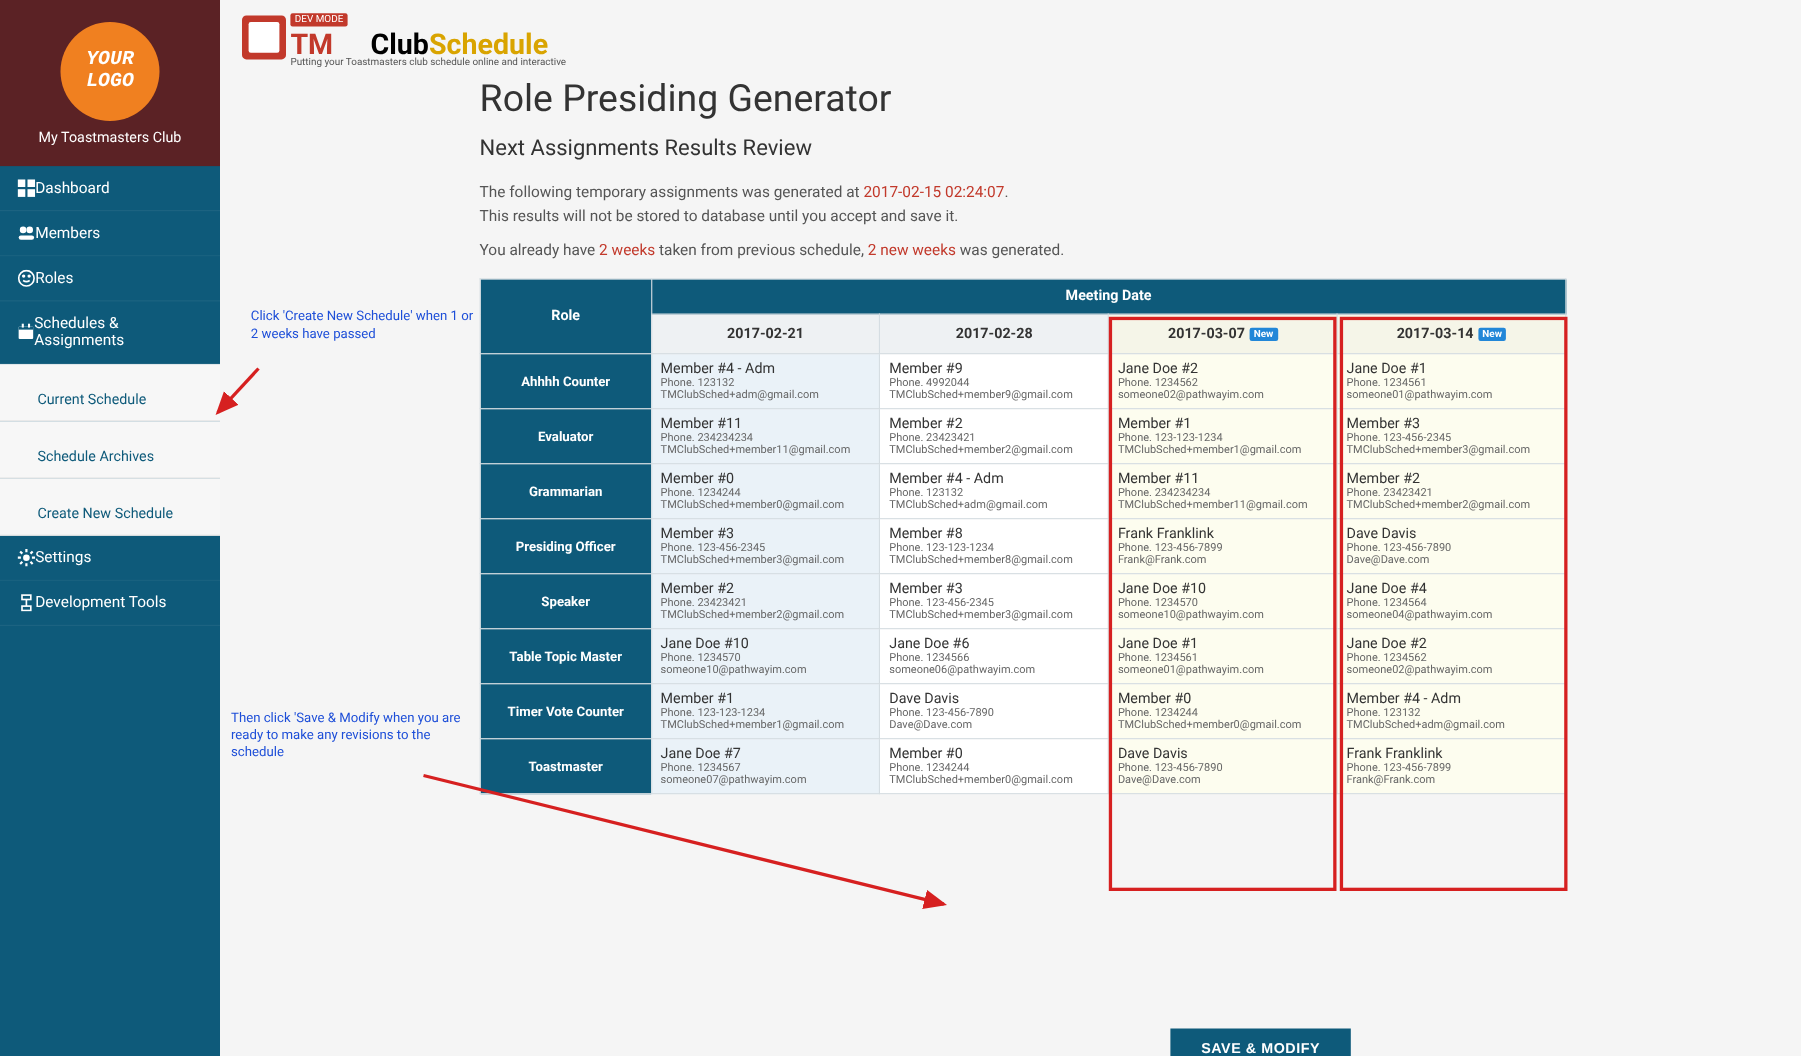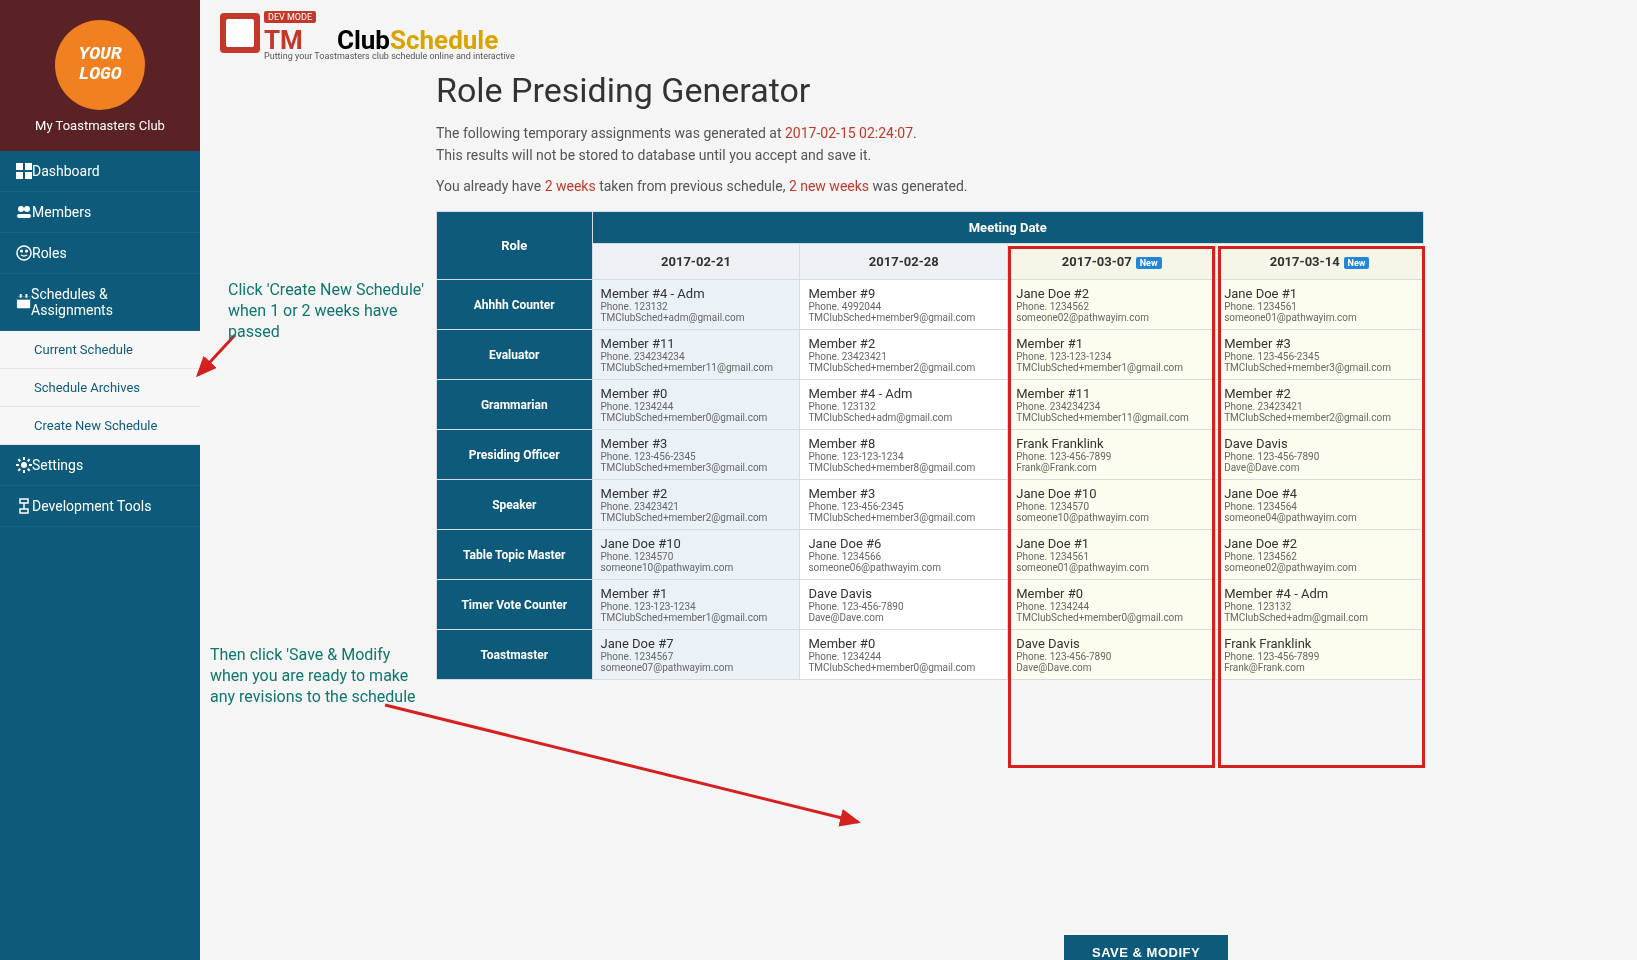--- a/index.html
+++ b/index.html
@@ -4,41 +4,41 @@
 <style>
 * { box-sizing: border-box; margin: 0; padding: 0; }
 body { font-family: -apple-system, BlinkMacSystemFont, "Segoe UI", Roboto, Arial, sans-serif; background: #f5f5f5; color: #333; width: 1637px; height: 960px; overflow: hidden; position: relative; }
 
 .sidebar { position: absolute; left: 0; top: 0; width: 200px; height: 100%; background: #0e5a7a; color: #fff; }
 .logo-area { background: #5b2225; padding: 20px 0 10px 0; text-align: center; }
 .logo-circle { width: 90px; height: 90px; border-radius: 50%; background: #f08020; margin: 0 auto 8px; display: flex; align-items: center; justify-content: center; font-weight: 700; color: #fff; font-size: 18px; line-height: 1.1; font-style: italic; font-family: Liberation Mono, monospace; }
 .club-name { font-size: 13px; color: #fff; padding-bottom: 8px; }
 .nav-item { padding: 12px 16px; font-size: 14px; display: flex; align-items: center; cursor: pointer; border-bottom: 1px solid rgba(255,255,255,0.06); }
 .nav-icon { width: 16px; height: 16px; display: inline-block; }
-.nav-sub { padding: 11px 16px 11px 34px; font-size: 13px; color: #c9dce5; background: #f7f7f7; color: #336; cursor: pointer; border-bottom: 1px solid #e5e5e5; }
+.nav-sub { padding: 25px 16px 11px 34px; font-size: 13px; color: #c9dce5; background: #f7f7f7; color: #336; cursor: pointer; border-bottom: 1px solid #e5e5e5; }
 .nav-sub { background: #f7f7f7; color: #0e5a7a; }
 
 .top-logo { position: absolute; left: 220px; top: 5px; }
 .tmlogo { display:flex; align-items:center; gap:4px; }
 .tmlogo-badge { width:40px; height:40px; background:#c2392b; border-radius:4px; position:relative; }
 .tmlogo-badge::before { content:""; position:absolute; inset:6px; background:#fff; border-radius:2px; }
 .tmlogo-text { font-weight:700; font-size:26px; }
 .tmlogo-text .tm { color:#c2392b; }
 .tmlogo-text .cl { color:#000000;padding-left:34px; }
 .tmlogo-text .sc { color:#d9a400;margin-top:32px; }
 .tmtag { font-size:9px; color:#555; margin-top:-4px; }
 .devmode { background:#c2392b; color:#fff; font-size:9px; padding:1px 4px; border-radius:2px; display:inline-block; margin-bottom:2px;}
 
 .main { position: absolute; left: 200px; top: 0; right: 0; bottom: 0; padding: 70px 0 0 236px; }
 h1 { font-size: 34px; font-weight: 400; color: #333; margin-bottom: 12px; }
 h2 { font-size: 20px; font-weight: 400; color: #333; margin-bottom: 18px; }
 .intro { font-size: 14px; color: #555; line-height: 1.6; margin-bottom: 8px; }
 .intro .hl { color: #c2392b; }
 
-.annot { position:absolute; font-size:16px; color:#0f766e; line-height:1.3; z-index:50; }
+.annot { position:absolute; font-size:12px; color:#1d4ed8; line-height:1.3; z-index:50; }
 .arrow-svg { position:absolute; z-index:49; pointer-events:none; }
 
 .tbl-wrap { margin-top: 14px; position:relative; }
 table.sched { border-collapse: collapse; width: 988px; }
 .sched th, .sched td { border: 1px solid #d5dde2; }
 .sched .corner, .sched .rolehead { background: #0e5a7a; color:#fff; font-weight:700; font-size:13px; text-align:center; vertical-align:middle; }
 .sched .meeting-date-hdr { background:#0e5a7a; color:#fff; font-weight:700; font-size:13px; text-align:center; padding:8px; }
 .sched .datecol { background:#eef1f3; color:#333; font-weight:700; font-size:13px; text-align:center; padding:10px 6px; }
 .sched .datecol.new { background:#f5f5e8; }
 .new-badge { background:#2287d8; color:#fff; font-size:9px; padding:1px 4px; border-radius:2px; margin-left:4px; vertical-align:middle; }
@@ -147,20 +147,21 @@
   <defs>
       <marker id="ah2" markerWidth="8" markerHeight="8" refX="6" refY="3" orient="auto">
         <path d="M0,0 L7,3 L0,6 Z" fill="#d62020"></path>
       </marker>
     </defs>
   <line x1="5" y1="5" x2="478" y2="122" stroke="#d62020" stroke-width="3" marker-end="url(#ah2)"></line>
 </svg>
 
 <div class="main">
   <h1>Role Presiding Generator</h1>
+  <h2>Next Assignments Results Review</h2>
   <p class="intro">
     <span>The following temporary assignments was generated at </span><span class="hl">2017-02-15 02:24:07</span><span>.</span><br>
     <span>This results will not be stored to database until you accept and save it.</span>
   </p>
   <p class="intro">
     <span>You already have </span><span class="hl">2 weeks</span><span> taken from previous schedule, </span><span class="hl">2 new weeks</span><span> was generated.</span>
   </p>
 
   <div class="tbl-wrap">
     <table class="sched" id="sched-table">

